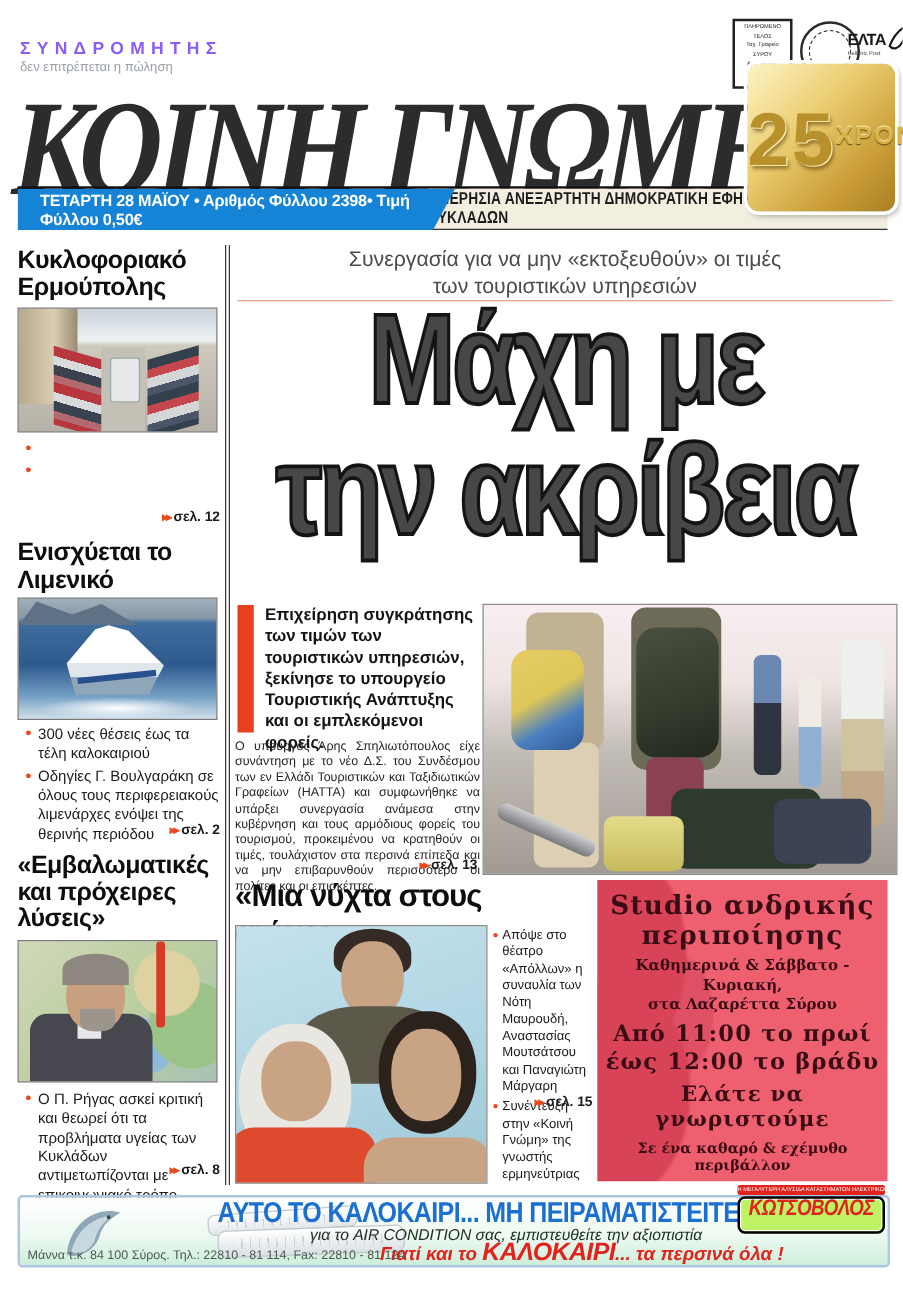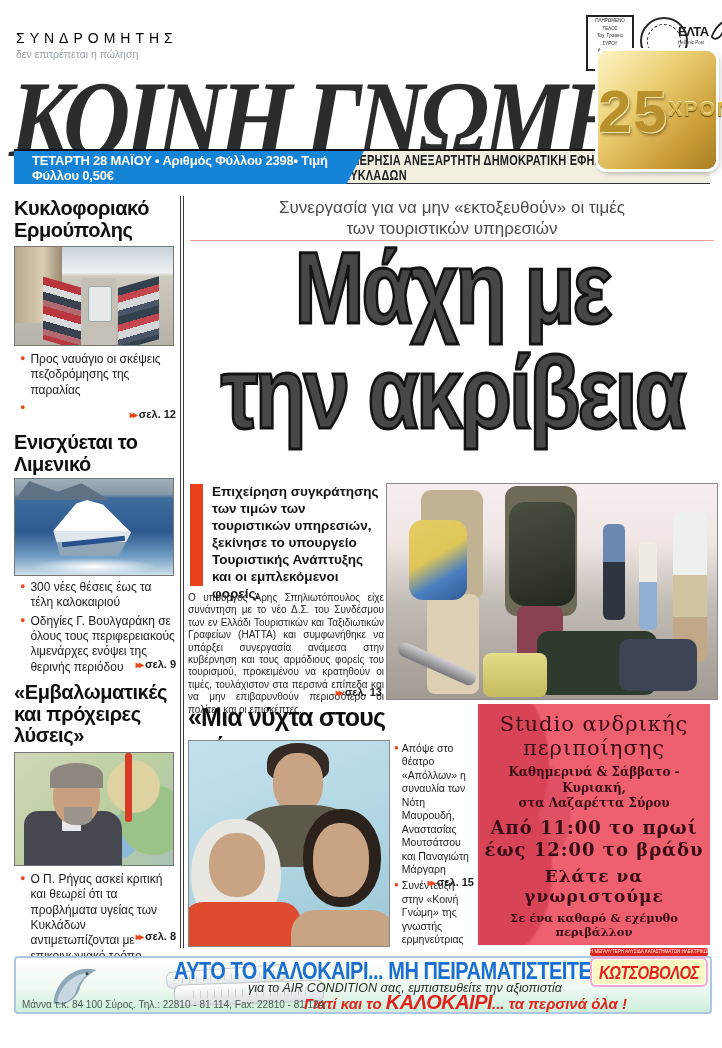--- a/index.html
+++ b/index.html
@@ -4,21 +4,21 @@
 <style>
   html,body{margin:0;padding:0;}
   body{
     width:722px;height:1048px;position:relative;overflow:hidden;
     background:#ffffff;font-family:"Liberation Sans",sans-serif;color:#111;
   }
   .abs{position:absolute;}
 
   
   .subscriber{left:16px;top:30px;}
-  .subscriber .big{font-size:14px;font-weight:normal;letter-spacing:5px;color:#000000;}
+  .subscriber .big{font-size:14px;font-weight:bold;letter-spacing:5px;color:#8b5cf6;}
   .subscriber .small{font-size:10.5px;color:#9aa0a6;margin-top:2px;}
 
   .stamp-box{left:586px;top:15px;width:44px;height:50px;border:2px solid #222;background:#fff;
     display:flex;flex-direction:column;align-items:center;justify-content:space-around;padding:1px 0;}
   .stamp-box span{font-size:4.5px;line-height:1.1;color:#222;text-align:center;display:block;}
   .stamp-box .num{font-size:9px;font-weight:bold;}
   .stamp-circle{left:640px;top:17px;width:44px;height:44px;border:2.5px solid #2a2a2a;border-radius:50%;}
   .stamp-circle .inner{position:absolute;left:5px;top:5px;right:5px;bottom:5px;border:1px dashed #2a2a2a;border-radius:50%;}
   .elta{left:678px;top:24px;display:flex;align-items:flex-start;}
   .elta .name{font-size:13px;font-weight:bold;color:#1a1a1a;letter-spacing:-0.5px;}
@@ -144,21 +144,21 @@
 
   
   .studio{left:478px;top:704px;width:232px;height:241px;background:#ee5f70;overflow:hidden;
     font-family:"DejaVu Serif",serif;color:#3a0d14;}
   .studio .img{position:absolute;left:-20px;top:0;width:150px;height:100%;
     background:radial-gradient(ellipse at 30% 25%,#d84358 0 30%,rgba(0,0,0,0) 32%),
                radial-gradient(ellipse at 22% 70%,#d84358 0 36%,rgba(0,0,0,0) 38%),
                radial-gradient(ellipse at 55% 45%,#e05064 0 25%,rgba(0,0,0,0) 27%);}
   .studio .inner{position:absolute;left:0;top:0;right:0;bottom:0;display:flex;flex-direction:column;
     align-items:center;justify-content:space-between;padding:8px 4px 6px;box-sizing:border-box;text-align:center;}
-  .studio .t1{font-size:21px;font-weight:normal;line-height:1.15;letter-spacing:1px;}
+  .studio .t1{font-size:21px;font-weight:bold;line-height:1.15;letter-spacing:1px;}
   .studio .t2{font-size:12px;font-weight:bold;line-height:1.3;}
   .studio .t3{font-size:18px;font-weight:bold;line-height:1.25;letter-spacing:1px;}
   .studio .t4{font-size:17px;font-weight:bold;letter-spacing:1px;}
   .studio .t5{font-size:11.5px;font-weight:bold;}
 
   
   .banner{left:14px;top:956px;width:694px;height:54px;border:2px solid #aec6e0;border-radius:4px;
     background:linear-gradient(180deg,#ffffff 0%,#eef9f2 55%,#cdeeda 100%);overflow:visible;}
   .banner .headline-blue{position:absolute;left:158px;top:0px;font-size:20px;font-weight:bold;color:#1a6fd0;
     letter-spacing:-0.5px;white-space:nowrap;transform:scaleY(1.15);transform-origin:left top;}
@@ -171,22 +171,22 @@
     background:linear-gradient(#ffffff,#e2e6e9);border:1px solid #c2c8cc;border-radius:6px;}
   .banner .ac2{position:absolute;left:158px;top:24px;width:148px;height:20px;transform:rotate(-2deg);
     background:linear-gradient(#ffffff,#dbe0e4);border:1px solid #c2c8cc;border-radius:7px;}
   .banner .vents{position:absolute;left:8%;top:30%;width:84%;height:40%;
     background:repeating-linear-gradient(90deg,rgba(0,0,0,0) 0 6px,#cdd2d6 6px 7px);}
   .dolphin{position:absolute;left:28px;top:2px;}
 
   .kots{left:590px;top:948px;width:118px;z-index:8;}
   .kots .strip{height:8px;background:#e0231c;color:#fff;font-size:4.5px;line-height:8px;
     text-align:center;white-space:nowrap;overflow:hidden;border-radius:2px;}
-  .kots .box{margin-top:1px;background:#fef9c3;border:2px solid #f9a8d4;border-radius:6px;height:26px;
-    display:flex;align-items:center;justify-content:center;box-shadow:0 0 0 1px #fff inset;}
+  .kots .box{margin-top:1px;background:#bef264;border:2px solid #000000;border-radius:6px;height:26px;
+    display:flex;justify-content:center;box-shadow:0 0 0 1px #fff inset;}
   .kots .box span{color:#e0231c;font-size:15px;font-weight:bold;font-style:italic;letter-spacing:-0.5px;
     transform:scaleY(1.2);}
 </style>
 </head>
 <body>
 
 <div class="abs subscriber">
   <div class="big">ΣΥΝΔΡΟΜΗΤΗΣ</div>
   <div class="small">δεν επιτρέπεται η πώληση</div>
 </div>
@@ -236,21 +236,20 @@
 <div class="abs ph side-photo photo-street">
   <div class="bldg"></div>
   <div class="road"></div>
   <div class="cars-l"></div>
   <div class="cars-r"></div>
   <div class="van"></div>
 </div>
 <div class="abs bullets" style="top:352px;">
   <div class="bullet">
       <span class="dot">●</span>
-      <span class="txt">Προς ναυάγιο οι σκέψεις πεζοδρόμησης της παραλίας</span>
     </div>
   <div class="bullet">
       <span class="dot">●</span>
     </div>
 </div>
 <div class="abs pageref" style="left:14px;top:408px;">
   <span class="arrows">▸▸</span><span>σελ. 12</span>
 </div>
 
 <div class="abs side-title" style="top:432px;">Ενισχύεται το Λιμενικό</div>
@@ -264,21 +263,21 @@
   <div class="bullet">
       <span class="dot">●</span>
       <span class="txt">300 νέες θέσεις έως τα τέλη καλοκαιριού</span>
     </div>
   <div class="bullet">
       <span class="dot">●</span>
       <span class="txt">Οδηγίες Γ. Βουλγαράκη σε όλους τους περιφερειακούς λιμενάρχες ενόψει της θερινής περιόδου</span>
     </div>
 </div>
 <div class="abs pageref" style="left:14px;top:658px;">
-  <span class="arrows">▸▸</span><span>σελ. 9</span>
+  <span class="arrows">▸▸</span><span>σελ. 2</span>
 </div>
 
 <div class="abs side-title" style="top:682px;">«Εμβαλωματικές και πρόχειρες λύσεις»</div>
 <div class="abs ph side-photo photo-man">
   <div class="redline"></div>
   <div class="body"></div>
   <div class="collar"></div>
   <div class="head"></div>
   <div class="hair"></div>
   <div class="beard"></div>

